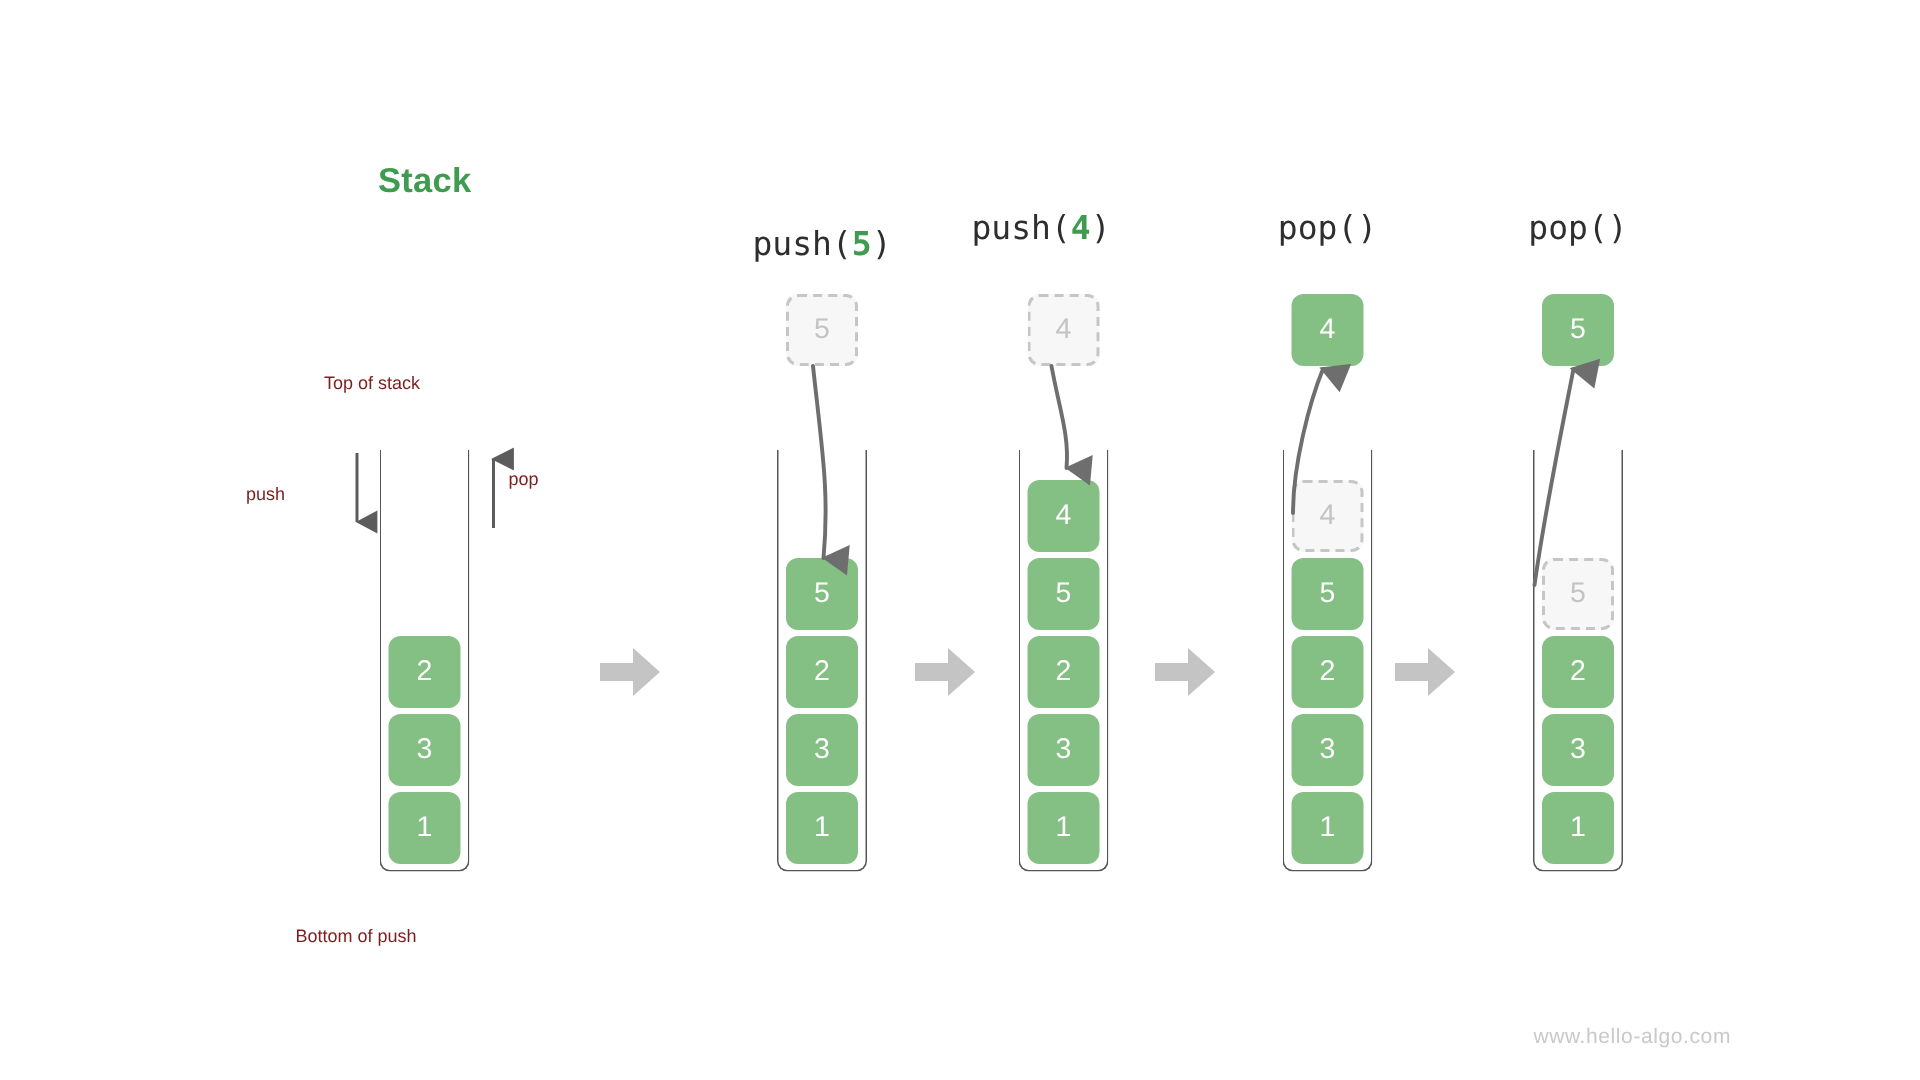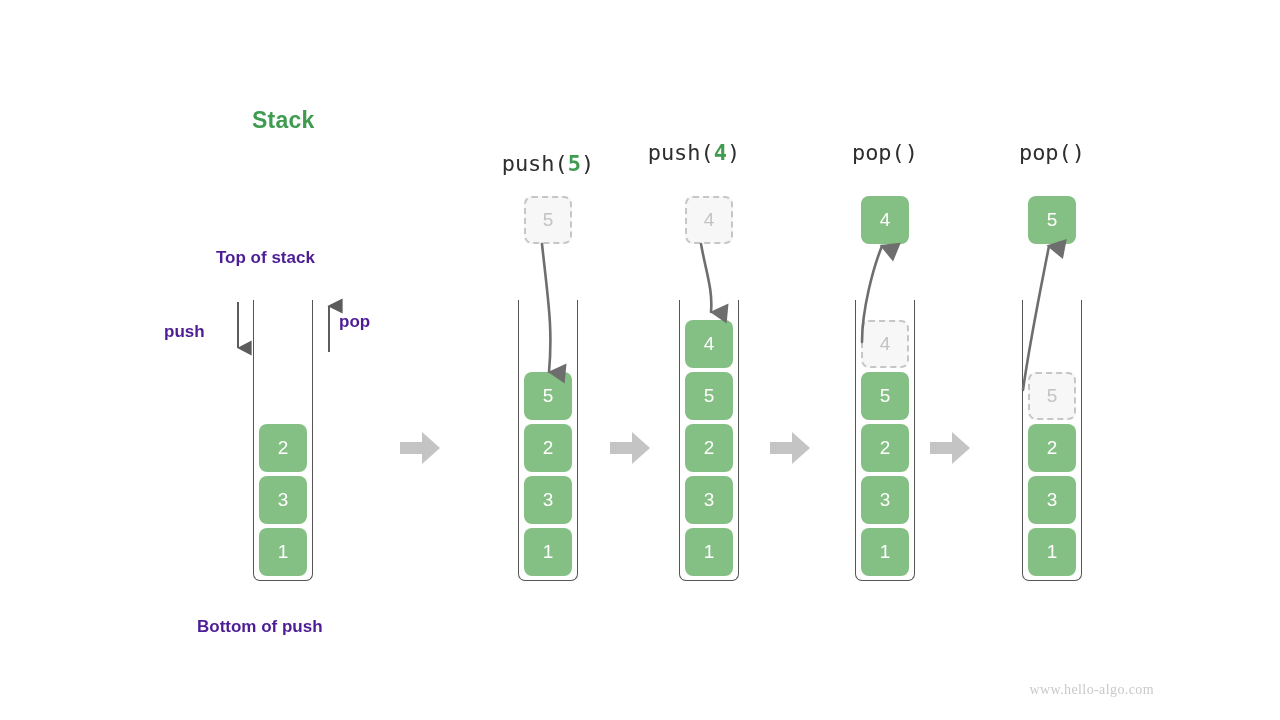--- a/index.html
+++ b/index.html
@@ -32,23 +32,23 @@
     font-size: 23px;
     font-weight: bold;
     color: #3f9b4f;
     letter-spacing: 0.2px;
     white-space: nowrap;
   }
 
   
   .annot {
     position: absolute;
-    font-size: 17px;
-    font-weight: bold;
-    color: #4c1d95;
+    font-size: 12px;
+    font-weight: normal;
+    color: #7f1d1d;
     white-space: nowrap;
   }
   .annot-top   { left: 216px; top: 248px; }
   .annot-bottom{ left: 197px; top: 617px; }
   .annot-push  { left: 164px; top: 322px; }
   .annot-pop   { left: 339px; top: 312px; }
 
   
   .op-label {
     position: absolute;
@@ -114,21 +114,21 @@
     width: 1280px;
     height: 720px;
     pointer-events: none;
   }
 
   
   .watermark {
     position: absolute;
     right: 22px;
     bottom: 22px;
-    font-family: Liberation Serif, serif;
+    font-family: Liberation Sans, sans-serif;
     font-size: 14px;
     color: #c9c9c9;
     letter-spacing: 0.4px;
     white-space: nowrap;
   }
 </style>
 </head>
 <body>
 
 <div class="canvas">

